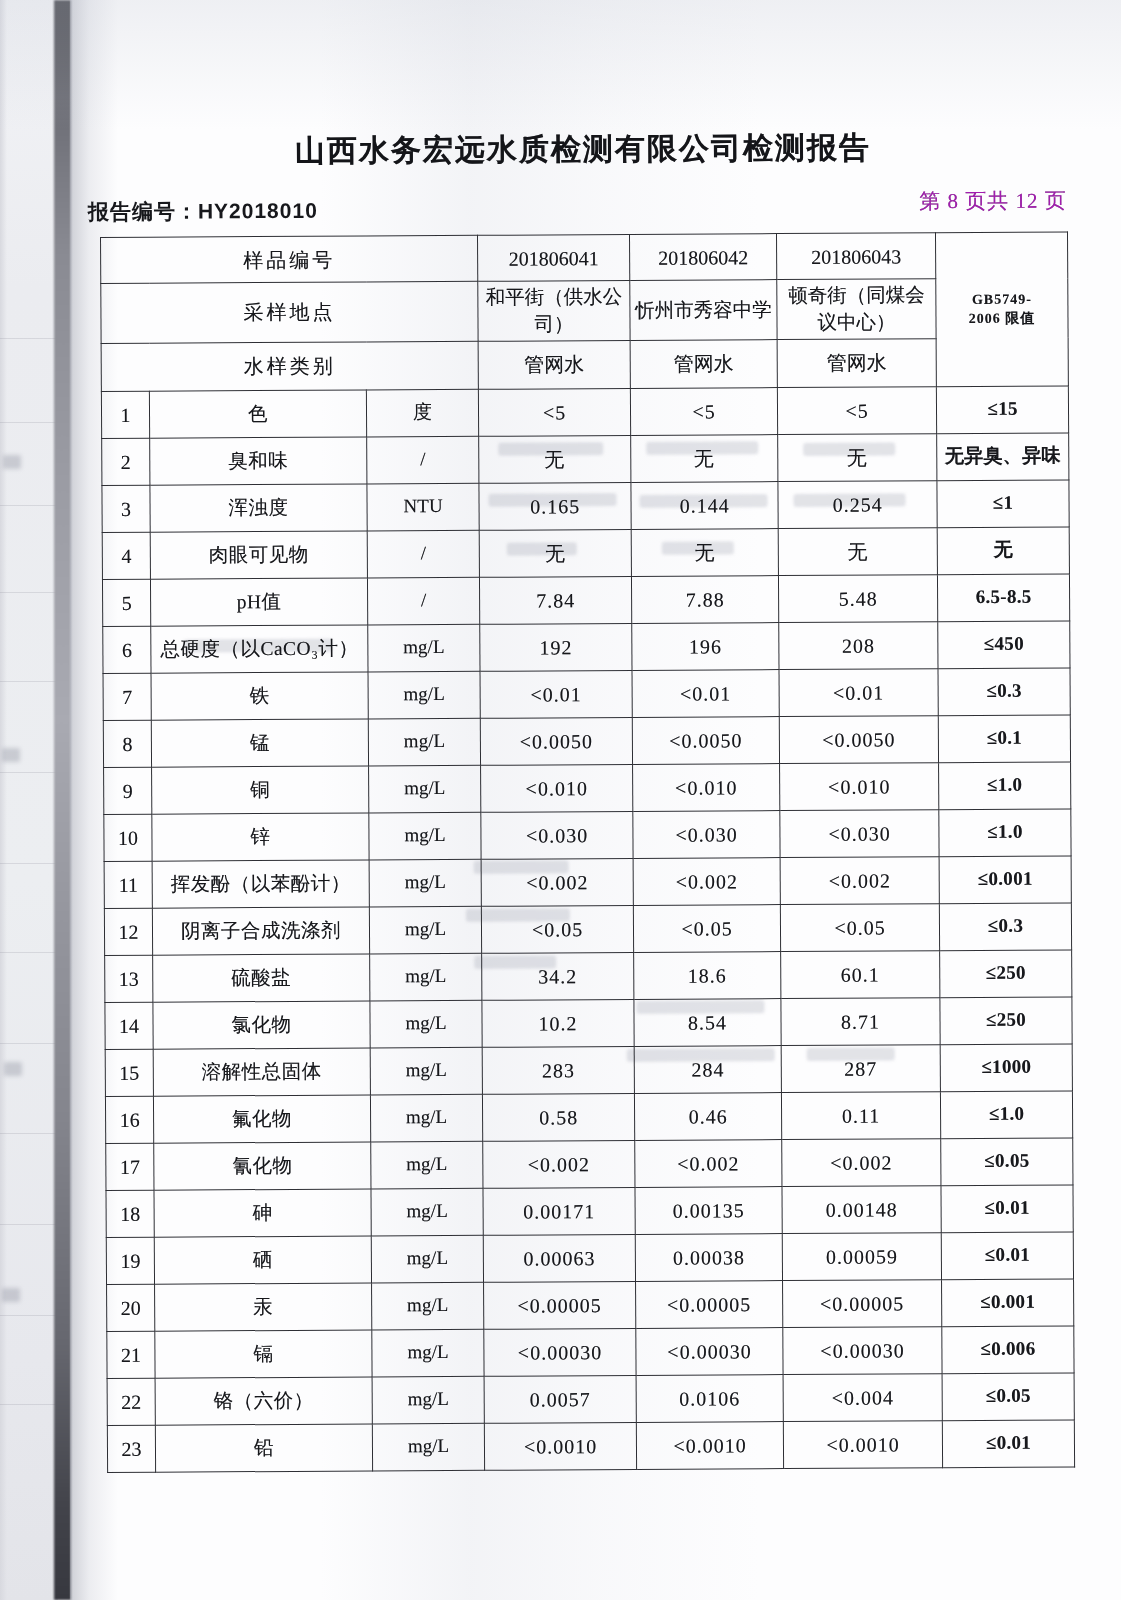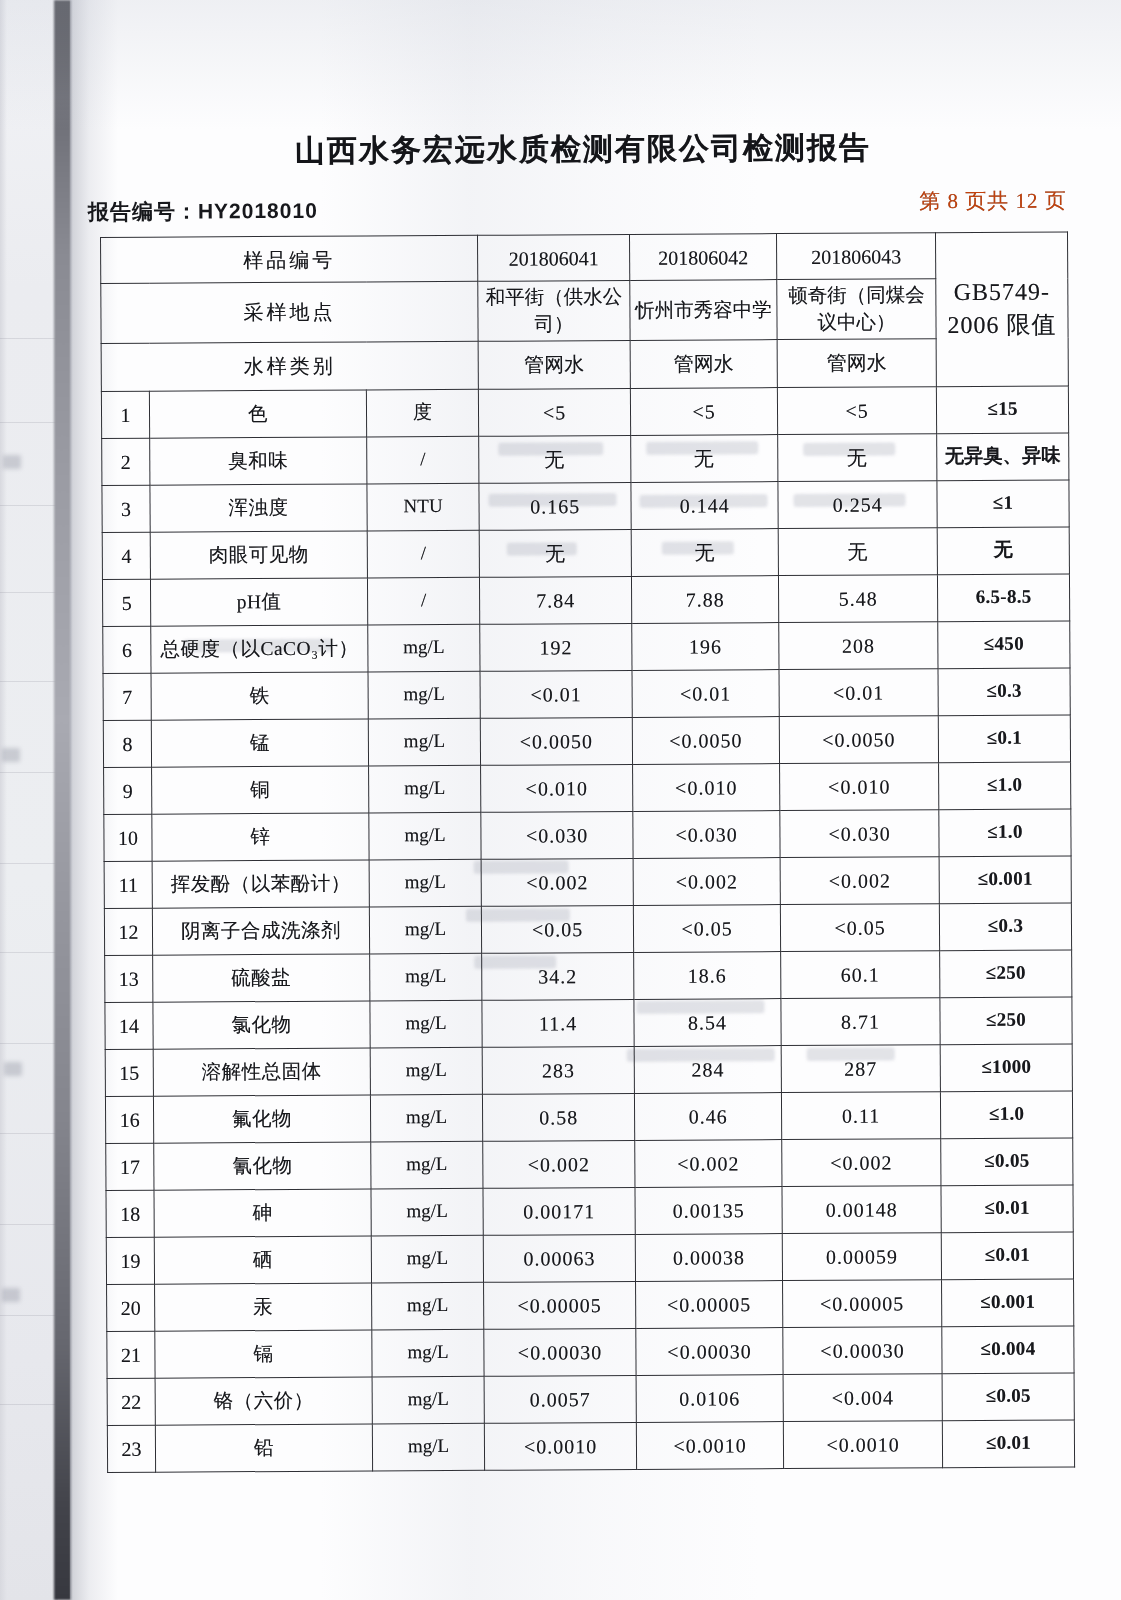--- a/index.html
+++ b/index.html
@@ -56,38 +56,38 @@
     font-weight:700;font-size:30px;letter-spacing:2px;color:#141519;
     text-shadow:0 0 .5px rgba(20,21,25,.55);
   }
   .report-no{
     position:absolute;left:88px;top:198px;
     font-family:"Liberation Sans","DejaVu Sans",sans-serif;
     font-weight:600;font-size:21px;letter-spacing:1px;color:#17181c;
   }
   .page-ind{
     position:absolute;left:902px;top:192px;width:165px;
-    font-size:21px;letter-spacing:1px;color:#c2410c;text-align:right;
+    font-size:21px;letter-spacing:1px;color:#a21caf;text-align:right;
     text-shadow:0 0 .4px rgba(23,24,28,.5);
   }
 
   
   table.results{
     position:absolute;left:100px;top:237px;width:967px;
     border-collapse:collapse;table-layout:fixed;
     font-size:20px;color:#17181c;background:transparent;
   }
   table.results td{
     border:1.6px solid #2e2f35;text-align:center;vertical-align:middle;
     padding:2px 4px;line-height:1.4;
     text-shadow:0 0 .4px rgba(23,24,28,.45);
   }
   tr.hrow1{height:46px;} tr.hrow2{height:58px;} tr.hrow3{height:48px;}
   .hlabel{letter-spacing:3px;}
-  .limit-head{font-size:24px;letter-spacing:1px;line-height:2.3;}
+  .limit-head{font-size:14px;letter-spacing:1px;line-height:2.3;font-weight:bold;}
   .loc-cell{font-size:19.5px;line-height:1.5;padding:2px 7px;}
   tbody tr{height:47px;}
   td.c-no{font-size:20px;}
   td.c-name{text-align:left;padding-left:12px;font-size:19.5px;white-space:nowrap;letter-spacing:.5px;}
   td.c-unit{font-size:19px;}
   td.c-val{font-size:20px;letter-spacing:1px;white-space:nowrap;}
   td.c-limit{font-size:19px;letter-spacing:.3px;white-space:nowrap;font-weight:bold;}
 
   
   .ghost{position:absolute;height:13px;background:rgba(146,152,168,.26);filter:blur(1.8px);border-radius:3px;}
@@ -294,21 +294,21 @@
             <td class="c-unit">mg/L</td>
             <td class="c-val">34.2</td>
             <td class="c-val">18.6</td>
             <td class="c-val">60.1</td>
             <td class="c-limit">≤250</td>
           </tr>
           <tr>
             <td class="c-no">14</td>
             <td class="c-name">氯化物</td>
             <td class="c-unit">mg/L</td>
-            <td class="c-val">11.4</td>
+            <td class="c-val">10.2</td>
             <td class="c-val">8.54</td>
             <td class="c-val">8.71</td>
             <td class="c-limit">≤250</td>
           </tr>
           <tr>
             <td class="c-no">15</td>
             <td class="c-name">溶解性总固体</td>
             <td class="c-unit">mg/L</td>
             <td class="c-val">283</td>
             <td class="c-val">284</td>
@@ -360,21 +360,21 @@
             <td class="c-val">&lt;0.00005</td>
             <td class="c-limit">≤0.001</td>
           </tr>
           <tr>
             <td class="c-no">21</td>
             <td class="c-name">镉</td>
             <td class="c-unit">mg/L</td>
             <td class="c-val">&lt;0.00030</td>
             <td class="c-val">&lt;0.00030</td>
             <td class="c-val">&lt;0.00030</td>
-            <td class="c-limit">≤0.004</td>
+            <td class="c-limit">≤0.006</td>
           </tr>
           <tr>
             <td class="c-no">22</td>
             <td class="c-name">铬（六价）</td>
             <td class="c-unit">mg/L</td>
             <td class="c-val">0.0057</td>
             <td class="c-val">0.0106</td>
             <td class="c-val">&lt;0.004</td>
             <td class="c-limit">≤0.05</td>
           </tr>

